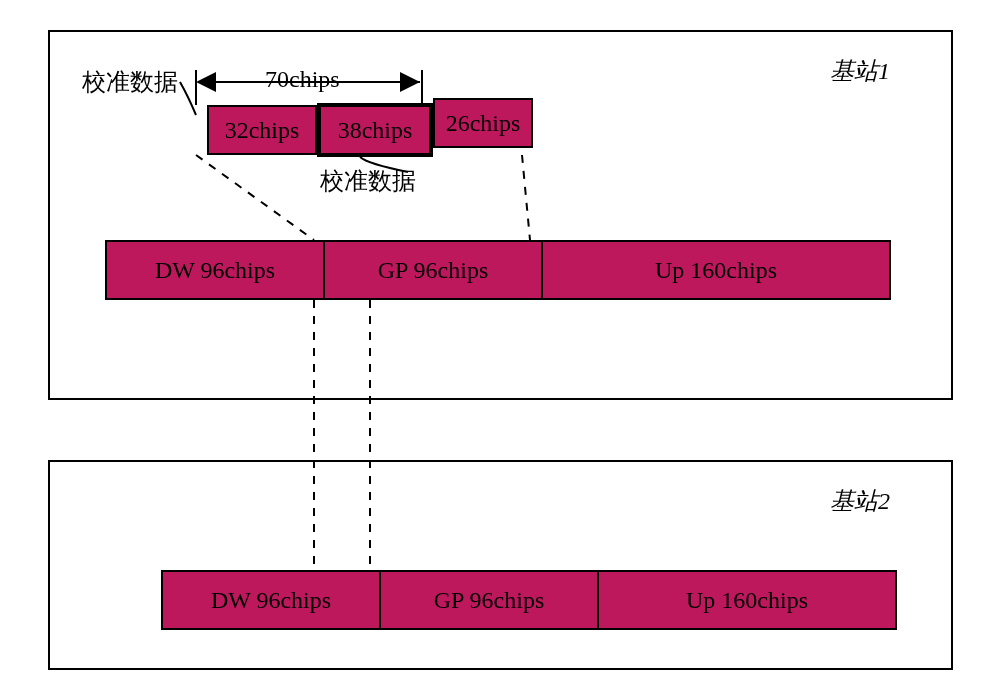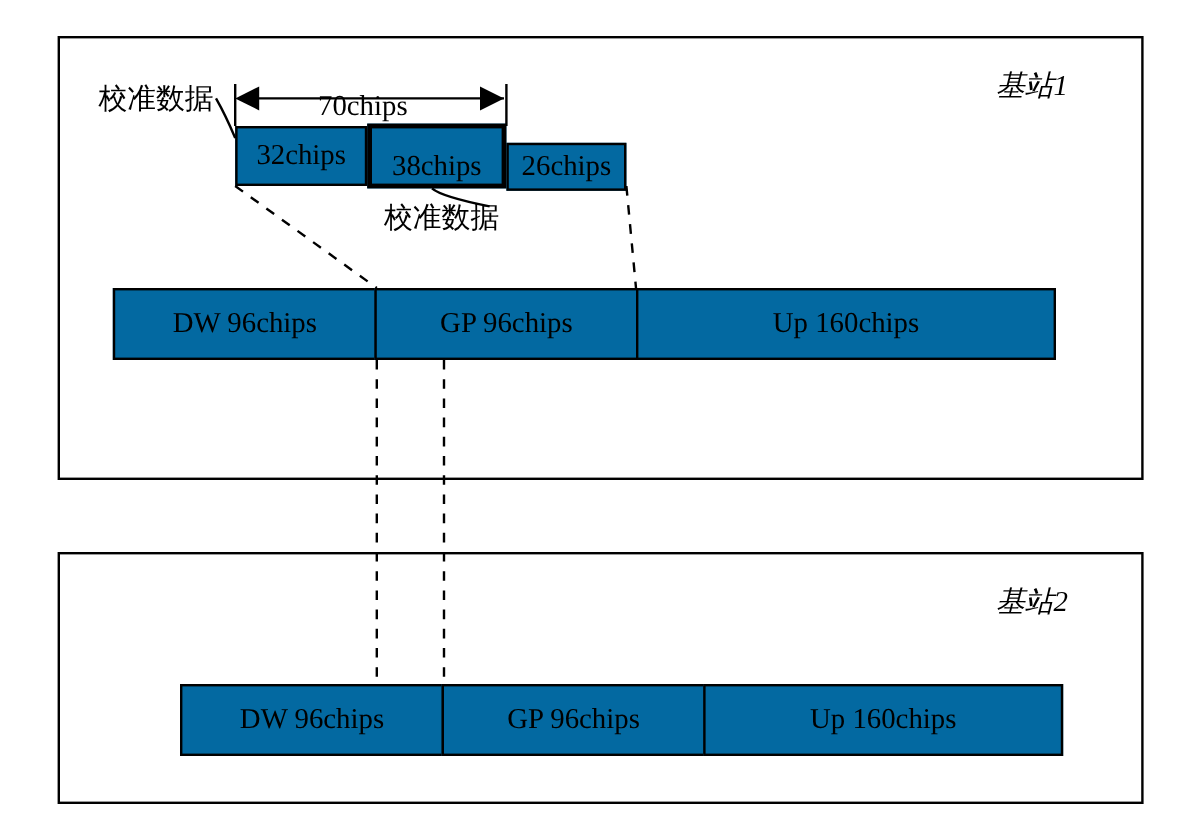--- a/index.html
+++ b/index.html
@@ -22,25 +22,25 @@
     border: 2px solid #000;
     box-sizing: border-box;
   }
   .cell {
     position: absolute;
     border: 2px solid #000;
     box-sizing: border-box;
     display: flex;
     align-items: center;
     justify-content: center;
-    background: #0369a1;
+    background: #be185d;
+    margin-left: 11px;
   }
   .cell.thick {
     border-width: 4px;
-    align-items: flex-end;
   }
   .label {
     position: absolute;
     white-space: nowrap;
   }
   svg.overlay {
     position: absolute;
     left: 0;
     top: 0;
     width: 1000px;
@@ -55,25 +55,25 @@
 
   <div class="box" style="left:48px; top:30px; width:905px; height:370px;"></div>
   <div class="label" style="left:830px; top:55px;font-style:italic;">基站1</div>
 
   <div class="cell" style="left:196px; top:105px; width:110px; height:50px;">
     <span>32chips</span>
   </div>
   <div class="cell thick" style="left:306px; top:103px; width:116px; height:54px;">
     <span>38chips</span>
   </div>
-  <div class="cell" style="left:422px; top:119px; width:100px; height:40px;">
+  <div class="cell" style="left:422px; top:98px; width:100px; height:50px;">
     <span>26chips</span>
   </div>
 
-  <div class="label" style="left:265px; top:76px;">70chips</div>
+  <div class="label" style="left:265px; top:66px;">70chips</div>
   <div class="label" style="left:82px; top:66px;">校准数据</div>
   <div class="label" style="left:320px; top:165px;">校准数据</div>
 
   <div class="cell" style="left:94px; top:240px; width:220px; height:60px;">
     <span>DW 96chips</span>
   </div>
   <div class="cell" style="left:312px; top:240px; width:220px; height:60px;">
     <span>GP 96chips</span>
   </div>
   <div class="cell" style="left:530px; top:240px; width:350px; height:60px;">

